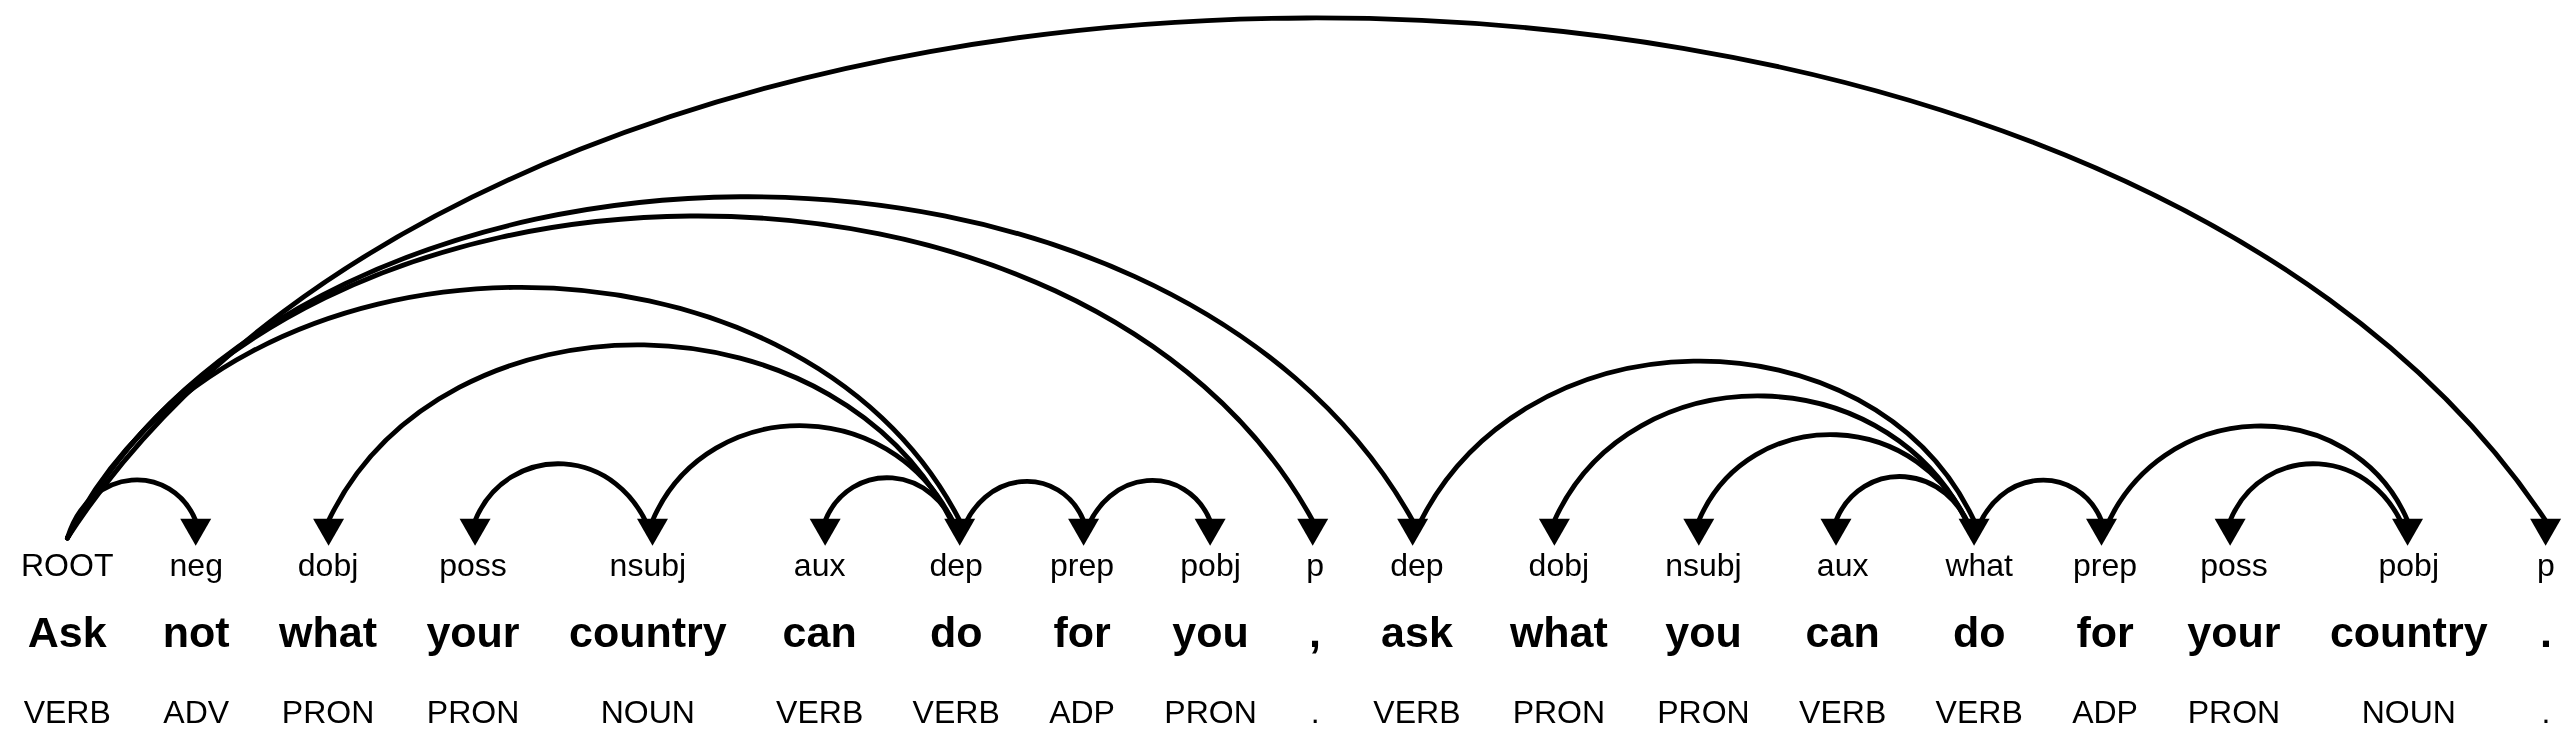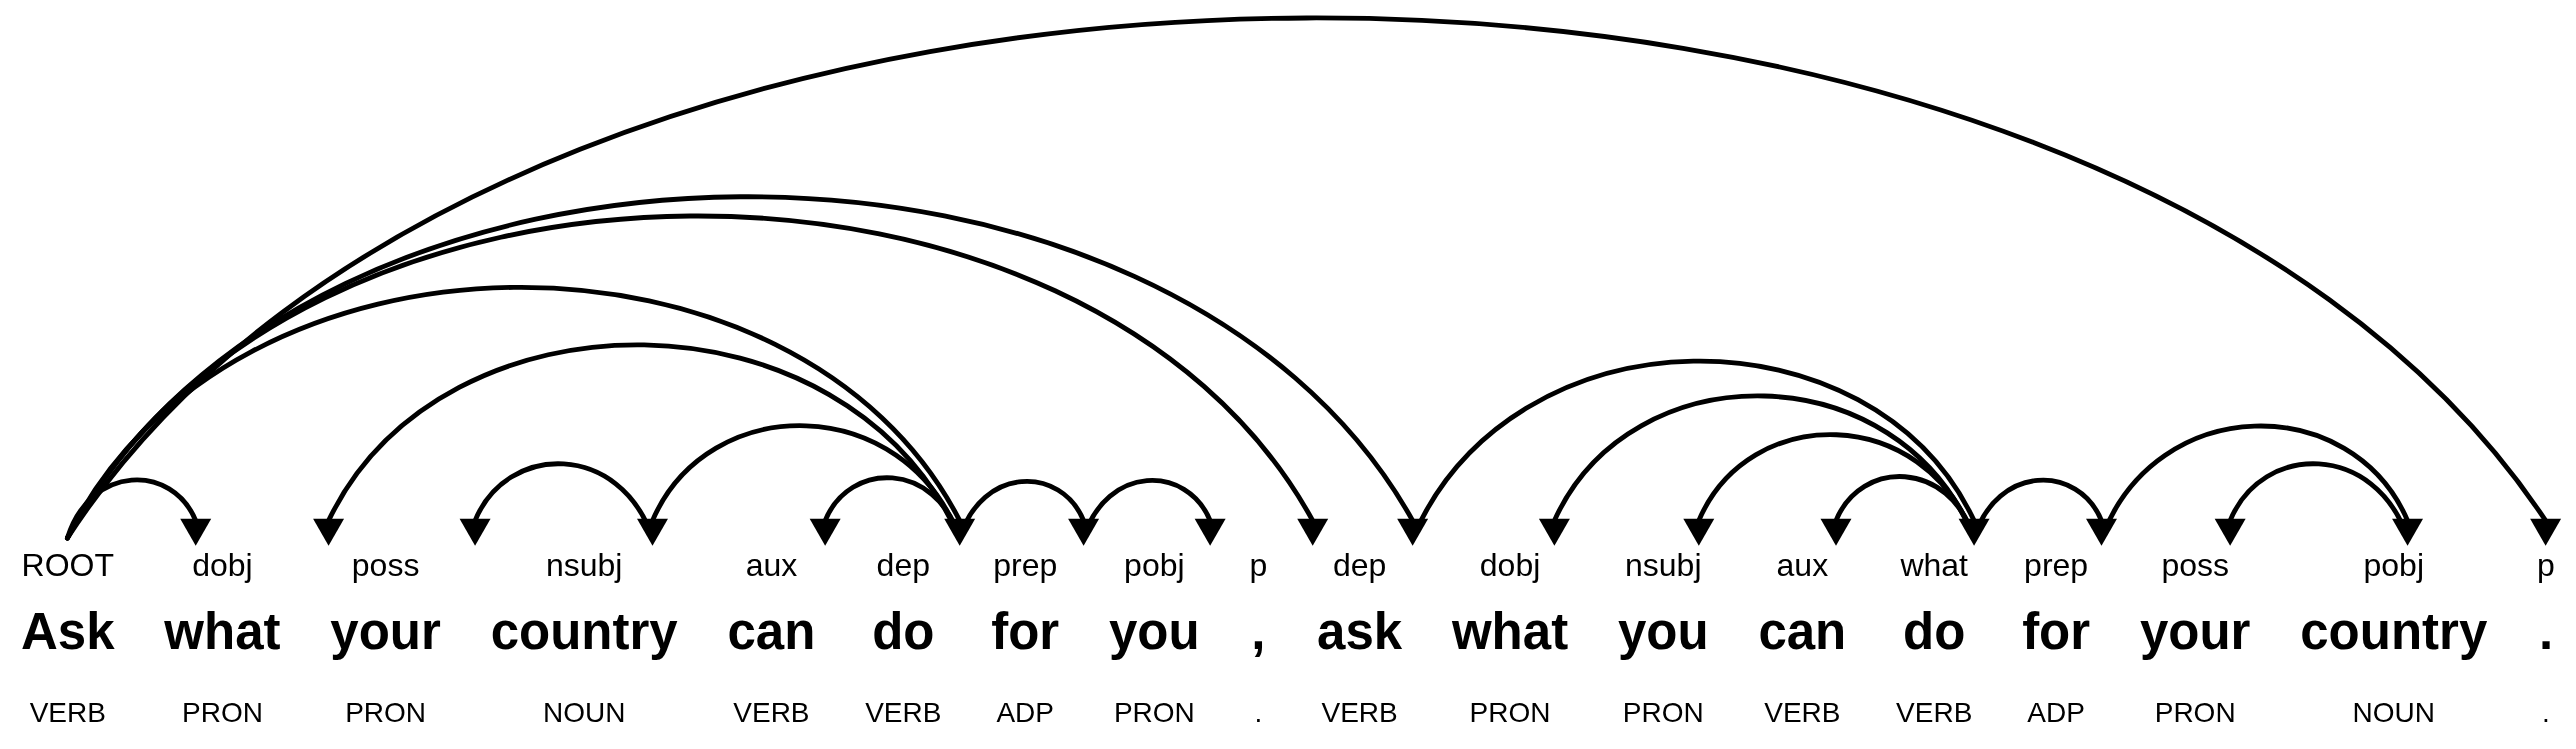--- a/index.html
+++ b/index.html
@@ -42,27 +42,27 @@
     display: flex;
     flex-direction: column;
     align-items: center;
     white-space: nowrap;
   }
   .dep-label {
     font-size: 32px;
     line-height: 35px;
   }
   .word {
-    font-size: 51px;
+    font-size: 43px;
     font-weight: bold;
     line-height: 48px;
     margin-top: 25px;
   }
   .pos-tag {
-    font-size: 28px;
+    font-size: 32px;
     line-height: 35px;
     margin-top: 39px;
   }
   .arc-path {
     fill: none;
     stroke: #000000;
     stroke-width: 5;
     stroke-linecap: round;
   }
   .arrow-head {
@@ -112,20 +112,25 @@
       <path class="arc-path" d="M 69.6640625 556 C 530.63421875 -157.5999999999999, 2169.63921875 -157.5999999999999, 2630.609375 538"></path>
       <polygon class="arrow-head" points="2614.609375,536 2646.609375,536 2630.609375,564"></polygon>
     </svg>
   <div id="tokens">
       <div class="token-col">
         <div class="dep-label">ROOT</div>
         <div class="word">Ask</div>
         <div class="pos-tag">VERB</div>
       </div>
       <div class="token-col">
+        <div class="dep-label">neg</div>
+        <div class="word">not</div>
+        <div class="pos-tag">ADV</div>
+      </div>
+      <div class="token-col">
         <div class="dep-label">dobj</div>
         <div class="word">what</div>
         <div class="pos-tag">PRON</div>
       </div>
       <div class="token-col">
         <div class="dep-label">poss</div>
         <div class="word">your</div>
         <div class="pos-tag">PRON</div>
       </div>
       <div class="token-col">

